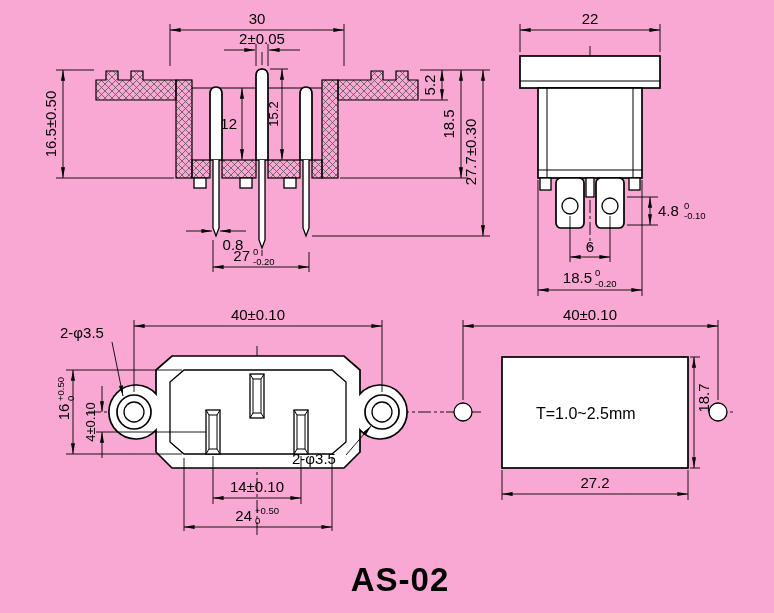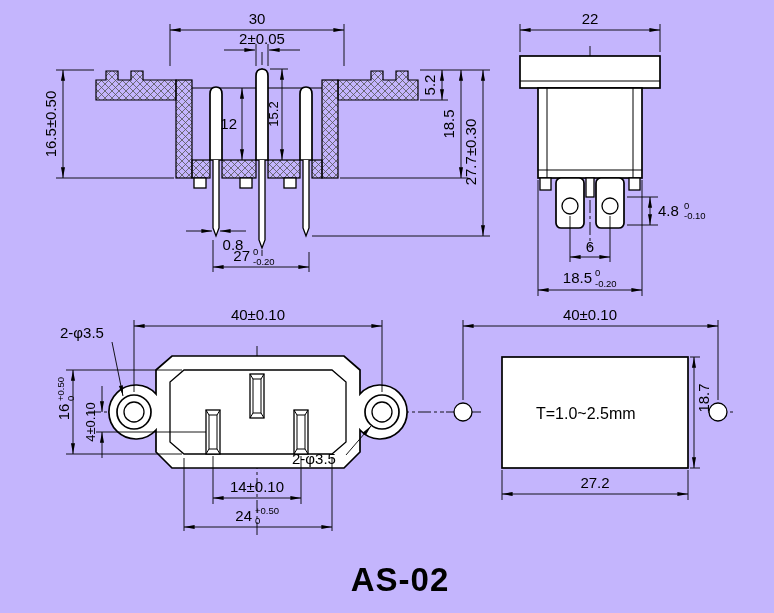--- a/index.html
+++ b/index.html
@@ -1,16 +1,16 @@
 <!DOCTYPE html>
 <html><head>
 <meta charset="utf-8">
 <style>
   html,body{margin:0;padding:0;background:#fff;}
-  #stage{position:relative;width:774px;height:613px;background:#c4b5fd;overflow:hidden;}
+  #stage{position:relative;width:774px;height:613px;background:#f9a8d4;overflow:hidden;}
   svg{display:block;}
   svg text{font-family:"Liberation Sans", sans-serif;}
   .dim{font-size:15px;fill:#000;}
   .dim13{font-size:13px;fill:#000;}
   .dimsm{font-size:9.5px;fill:#000;}
   .note{font-size:16px;fill:#000;}
   .title{font-size:33px;font-weight:bold;fill:#000;letter-spacing:1px;}
   .ol{stroke:#000;stroke-width:1.7;fill:#fff;}
   .ol2{stroke:#000;stroke-width:1.3;fill:#fff;}
   .olh{stroke:#000;stroke-width:1.2;fill:url(#xh);}

